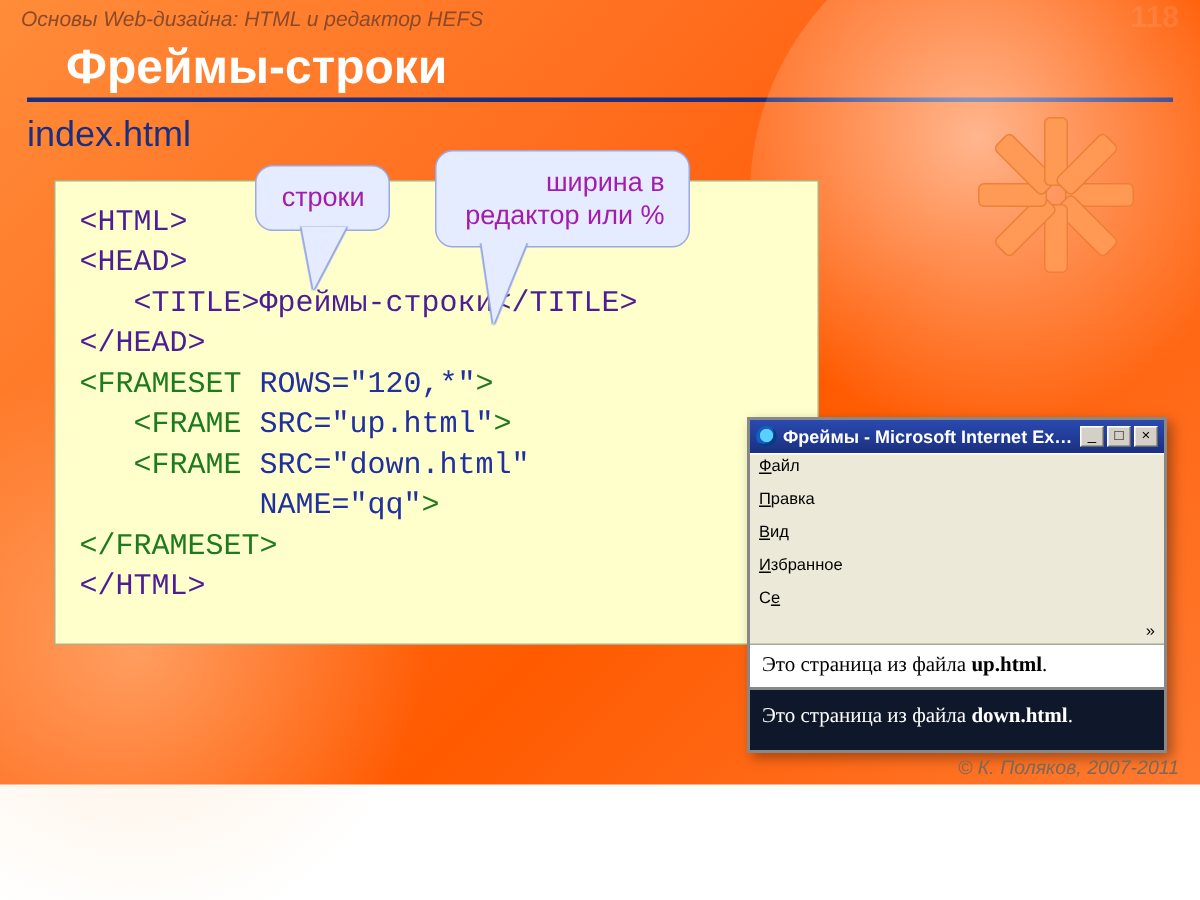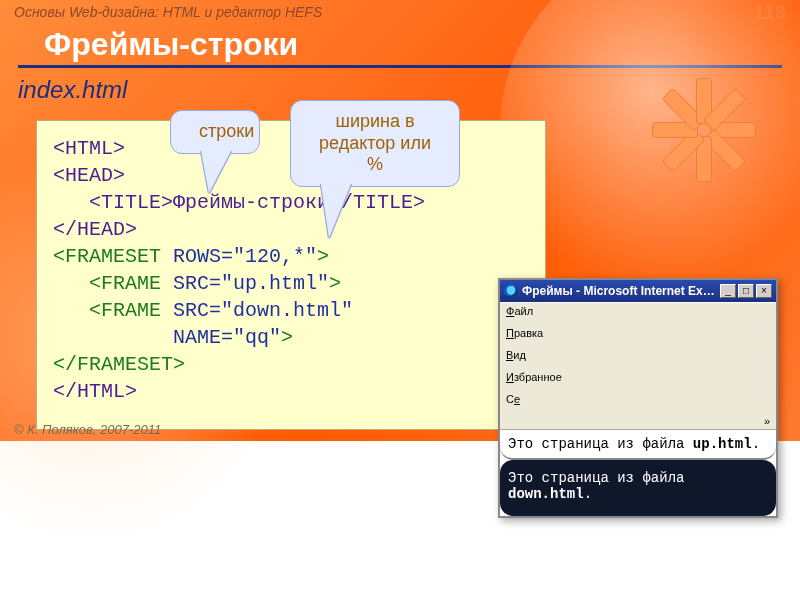--- a/index.html
+++ b/index.html
@@ -1,51 +1,51 @@
 <!DOCTYPE html>
 <html><head>
 <meta charset="utf-8">
 <style>
   * { margin: 0; padding: 0; box-sizing: border-box; }
   html, body { width: 800px; height: 600px; overflow: hidden; font-family: Arial, sans-serif; }
   .slide {
-    width: 800px; height: 441px; position: relative;
+    width: 800px; height: 523px; position: relative;
     background: linear-gradient(135deg, #ff8c3a 0%, #ff6a1a 40%, #ff5a00 60%, #ff7a30 100%);
   }
   .slide::before, .slide::after { content:""; position:absolute; }
   
   .blob1 { position:absolute; right:-80px; top:-60px; width:380px; height:380px;
            background: radial-gradient(circle at 40% 40%, rgba(255,255,255,0.55), rgba(255,255,255,0) 60%);
            border-radius:50%; }
   .blob2 { position:absolute; left:-120px; bottom:-120px; width:420px; height:420px;
            background: radial-gradient(circle at 50% 50%, rgba(255,220,180,0.45), rgba(255,255,255,0) 65%);
            border-radius:50%; }
   .flower { position:absolute; width:120px; height:120px; right:30px; top:70px; opacity:0.95; }
   .petal { position:absolute; left:50%; top:50%; width:46px; height:16px; background:#ff9a55;
            border-radius:4px; transform-origin:-6px 50%; border:1px solid rgba(200,80,0,0.35); }
   .topbar { display:flex; justify-content:space-between; align-items:center;
             padding:2px 14px 0 14px; height:22px; color:#8a4a2a; font-style:italic; font-size:14px; }
   .pagenum { color:#ff6a1a; font-weight:bold; font-style:normal; font-size:20px; }
   .heading { color:#fff; font-weight:bold; font-size:32px; padding:4px 0 2px 44px; }
   .hr { height:3px; background:#1a2f80; margin:0 18px 8px 18px; }
-  .subtitle { color:#1a2f80; font-size:24px; padding-left:18px; margin-bottom:18px;font-style:italic; }
+  .subtitle { color:#1a2f80; font-size:24px; padding-left:18px; margin-bottom:18px; }
 
   .codebox {
     position:absolute; left:36px; top:120px; width:510px; height:310px;
     background:#ffffcc; border:1px solid #b0b080; padding:14px 16px;
     font-family: "Courier New", monospace; font-size:20px; line-height:1.35;
     color:#8a5a2a; white-space:pre;
   }
   .kw-green { color:#1e7a1e; }
   .kw-blue  { color:#2030a0; }
   .kw-brown { color:#4c1d95; }
 
   
   .callout { position:absolute; background:#e6ecff; border:1px solid #98a8e8; border-radius:12px;
-             text-align:center; color:#a16207; font-size:18px; line-height:1.2; padding:10px 28px; }
+             text-align:right; color:#a21caf; font-size:18px; line-height:1.2; padding:10px 16px; }
   .callout .tail { position:absolute; width:0; height:0; }
   .callout.small { left:170px; top:110px; width:90px; }
   .callout.small .tail { left:30px; bottom:-40px;
       border-left:8px solid transparent; border-right:22px solid transparent; border-top:42px solid #e6ecff;
       filter: drop-shadow(-1px 0 0 #98a8e8) drop-shadow(1px 0 0 #98a8e8) drop-shadow(0 1px 0 #98a8e8); }
   .callout.big { left:290px; top:100px; width:170px; }
   .callout.big .tail { left:30px; bottom:-52px;
       border-left:8px solid transparent; border-right:22px solid transparent; border-top:54px solid #e6ecff;
       filter: drop-shadow(-1px 0 0 #98a8e8) drop-shadow(1px 0 0 #98a8e8) drop-shadow(0 1px 0 #98a8e8); }
 
@@ -59,25 +59,25 @@
               box-shadow:inset -2px -2px 0 #083a80; }
   .ie-title .t { font-weight:bold; flex:1; white-space:nowrap; overflow:hidden; text-overflow:ellipsis; }
   .ie-winbtn { width:16px; height:14px; background:#d4d0c8; border:1px solid #fff; border-right-color:#666; border-bottom-color:#666;
                margin-left:2px; font-size:10px; line-height:11px; text-align:center; color:#000; }
   .ie-menu { background:#ece9d8; padding:2px 6px; border-top:1px solid #fff; border-bottom:1px solid #aca899;
              font-family:Tahoma, sans-serif; font-size:11px; display:flex; gap:10px;flex-direction:column; }
   .ie-menu span { border-bottom:0; }
   .ie-menu .u { text-decoration:underline; }
   .ie-menu .chev { margin-left:auto; }
   .ie-body { background:#fff; }
-  .ie-pane { padding:6px 8px; font-family:Liberation Mono, monospace; font-size:14px;border-radius:13px; }
+  .ie-pane { padding:6px 8px; font-family:Liberation Serif, serif; font-size:14px; }
   .ie-pane.top { border-bottom:2px solid #888; }
   .ie-pane.bottom { background:#0f172a; color:#fff; padding-top:10px; padding-bottom:14px; }
 
-  .footer { position:absolute; left:0; right:0; bottom:4px; display:flex; justify-content:space-between;
+  .footer { position:absolute; left:0; right:0; bottom:4px; display:flex; justify-content:flex-end;
             padding:0 14px; font-style:italic; color:#7a6a55; font-size:13px; }
 </style>
 </head>
 <body>
 
 <div class="slide">
   <div class="blob1"></div>
   <div class="blob2"></div>
   <div class="flower">
     <div class="petal" style="transform:translate(-0px,-50%) rotate(0deg)"></div>

